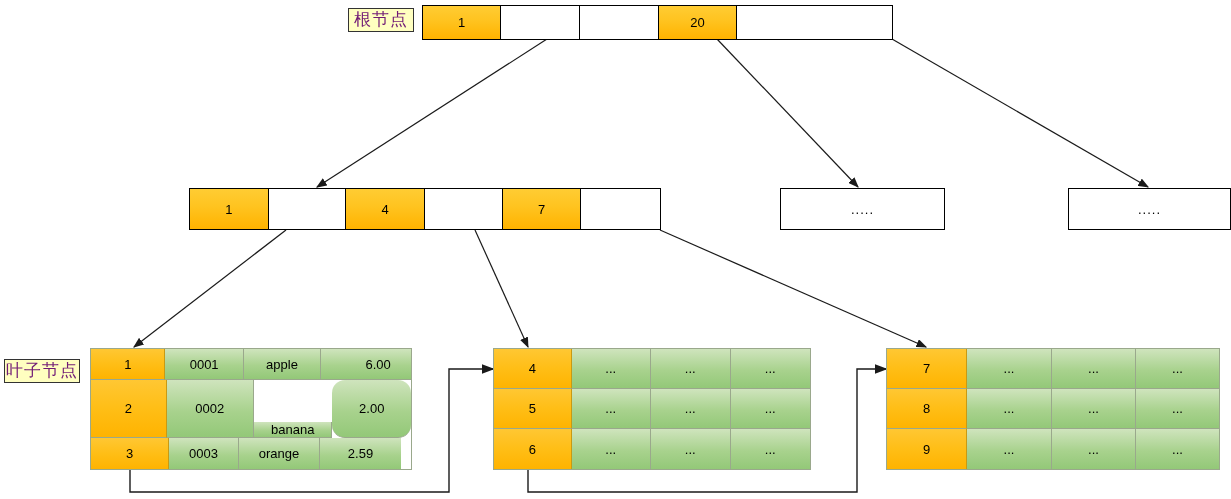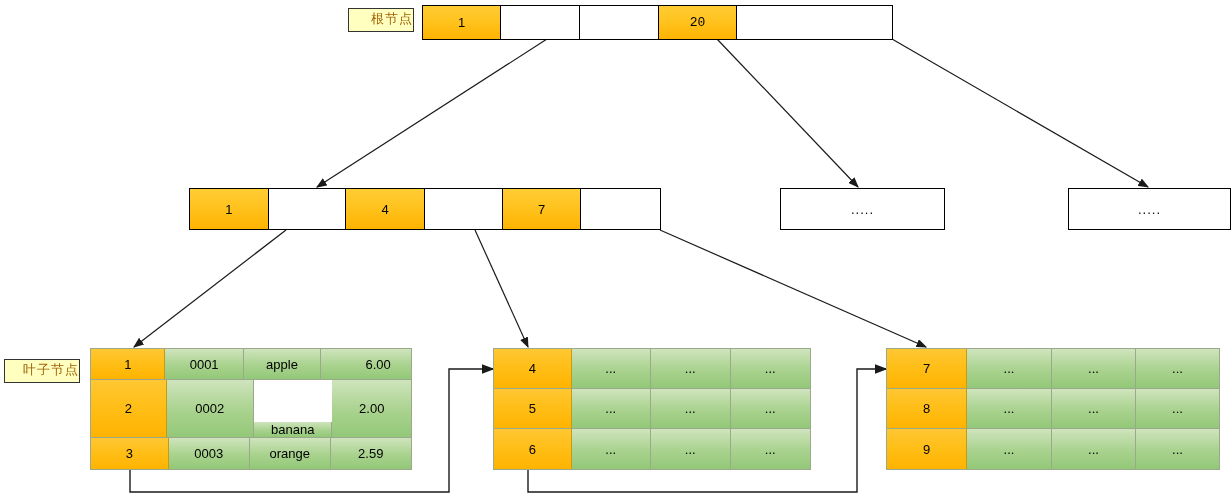--- a/index.html
+++ b/index.html
@@ -22,24 +22,24 @@
     left: 0;
     top: 0;
     width: 1231px;
     height: 499px;
     pointer-events: none;
   }
   .tag {
     position: absolute;
     background: #ffffc0;
     border: 1px solid #333333;
-    color: #a16207;
-    font-size: 13px;
+    color: #701a75;
+    font-size: 17px;
     line-height: 18px;
-    text-align: right;
+    text-align: center;
     letter-spacing: 1px;
     font-family: "DejaVu Sans", "Liberation Sans", sans-serif;
   }
   .node {
     position: absolute;
     display: flex;
     border: 1px solid #000000;
     box-sizing: border-box;
     background: #ffffff;
   }
@@ -131,21 +131,21 @@
 
     <path d="M 528 470 L 528 492 L 857 492 L 857 369 L 886 369" fill="none" stroke="#1a1a1a" stroke-width="1.4" marker-end="url(#arrowhead)"></path>
   </svg>
 
   <div class="tag" style="left:348px; top:8px; width:64px; height:22px; line-height:20px;">根节点</div>
 
   <div class="node" style="left:422px; top:5px; width:471px; height:35px;">
     <div class="cell key" style="width:78px;">1</div>
     <div class="cell ptr" style="width:79px;"></div>
     <div class="cell ptr" style="width:79px;"></div>
-    <div class="cell key" style="width:78px;font-family:Liberation Mono, monospace;">20</div>
+    <div class="cell key" style="width:78px;">20</div>
     <div class="cell ptr" style="width:79px;"></div>
   </div>
 
   <div class="node" style="left:189px; top:188px; width:472px; height:42px;">
     <div class="cell key" style="width:79px;">1</div>
     <div class="cell ptr" style="width:78px;"></div>
     <div class="cell key" style="width:79px;">4</div>
     <div class="cell ptr" style="width:78px;"></div>
     <div class="cell key" style="width:79px;">7</div>
     <div class="cell ptr" style="width:79px;"></div>
@@ -161,25 +161,25 @@
     <div class="leaf-row">
       <div class="leaf-cell keycol" style="width:78px;">1</div>
       <div class="leaf-cell datacol" style="width:82px;">0001</div>
       <div class="leaf-cell datacol" style="width:81px;">apple</div>
       <div class="leaf-cell datacol" style="width:93px;padding-left:24px;">6.00</div>
     </div>
     <div class="leaf-row">
       <div class="leaf-cell keycol" style="width:78px;">2</div>
       <div class="leaf-cell datacol" style="width:90px;">0002</div>
       <div class="leaf-cell datacol" style="width:81px;margin-top:42px;">banana</div>
-      <div class="leaf-cell datacol" style="width:81px;">2.00</div>
+      <div class="leaf-cell datacol" style="width:81px;border-radius:13px;">2.00</div>
     </div>
     <div class="leaf-row">
       <div class="leaf-cell keycol" style="width:78px;">3</div>
-      <div class="leaf-cell datacol" style="width:82px;">0003</div>
+      <div class="leaf-cell datacol" style="width:70px;">0003</div>
       <div class="leaf-cell datacol" style="width:81px;">orange</div>
       <div class="leaf-cell datacol" style="width:81px;">2.59</div>
     </div>
   </div>
 
   <div class="leaf" style="left:493px; top:348px; width:318px; height:122px;">
     <div class="leaf-row">
       <div class="leaf-cell keycol" style="width:78px;">4</div>
       <div class="leaf-cell datacol" style="width:80px;">...</div>
       <div class="leaf-cell datacol" style="width:80px;">...</div>

